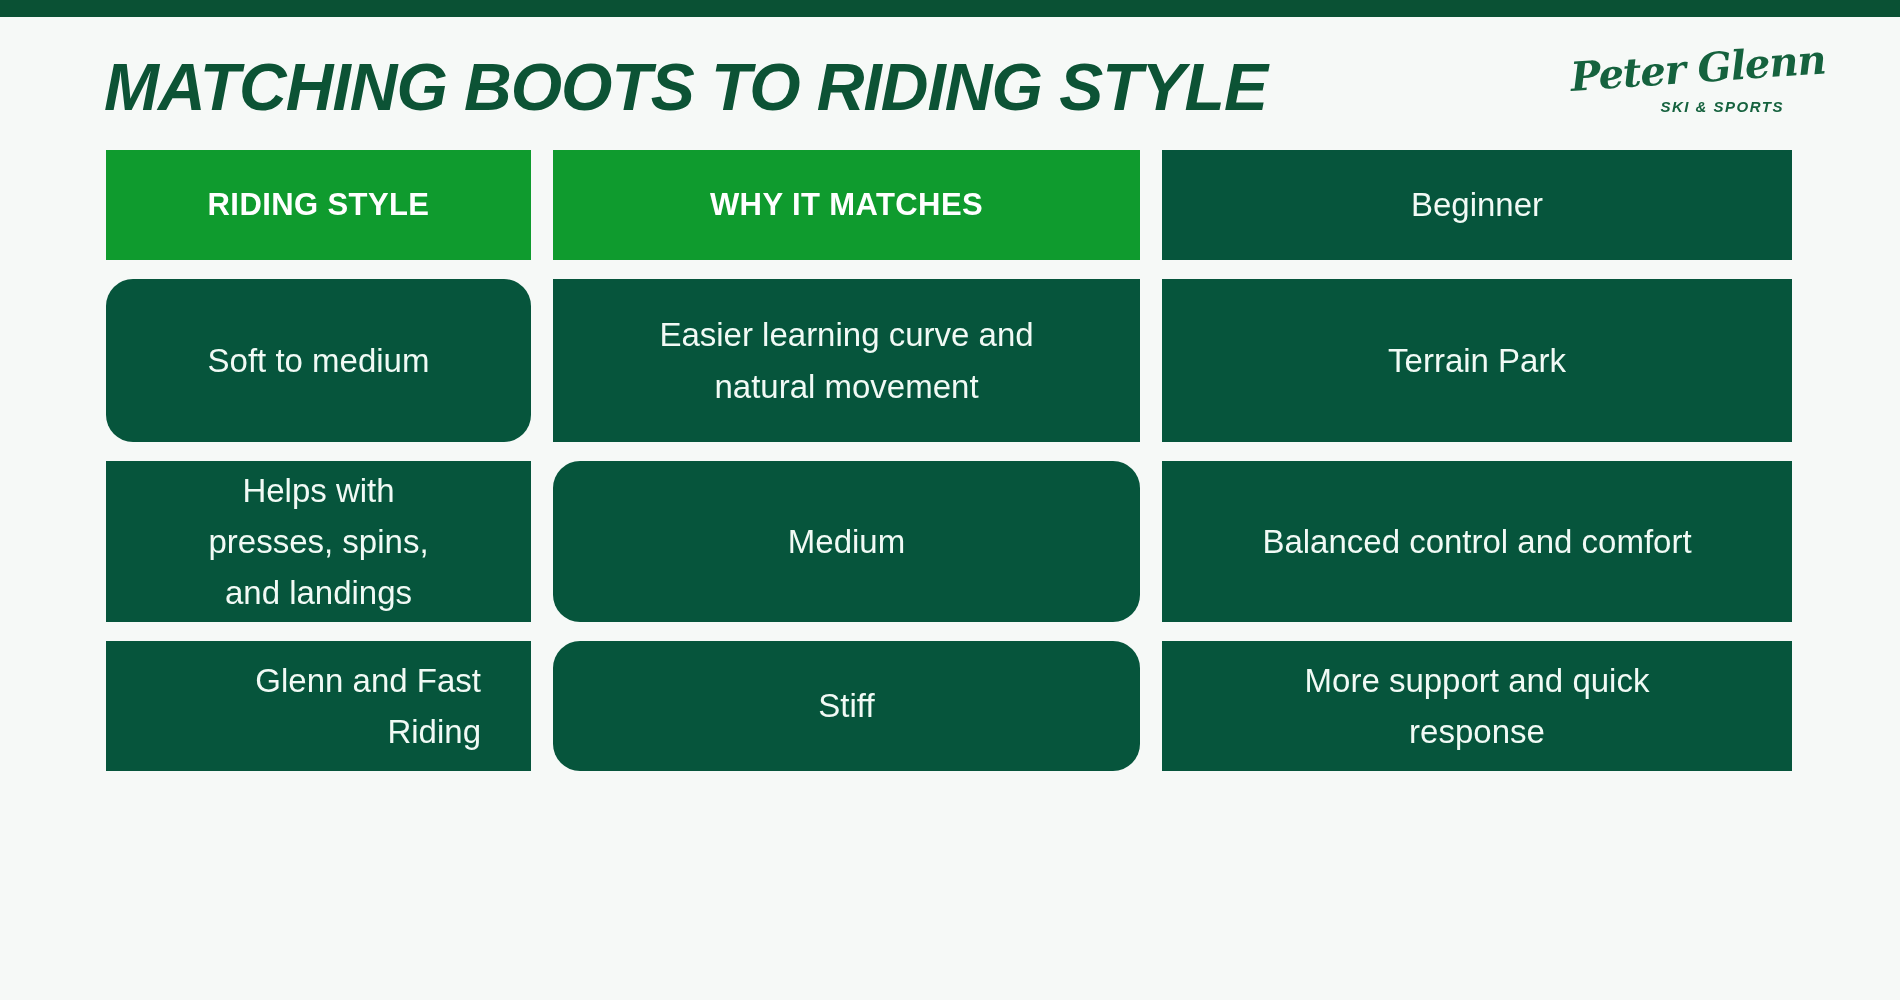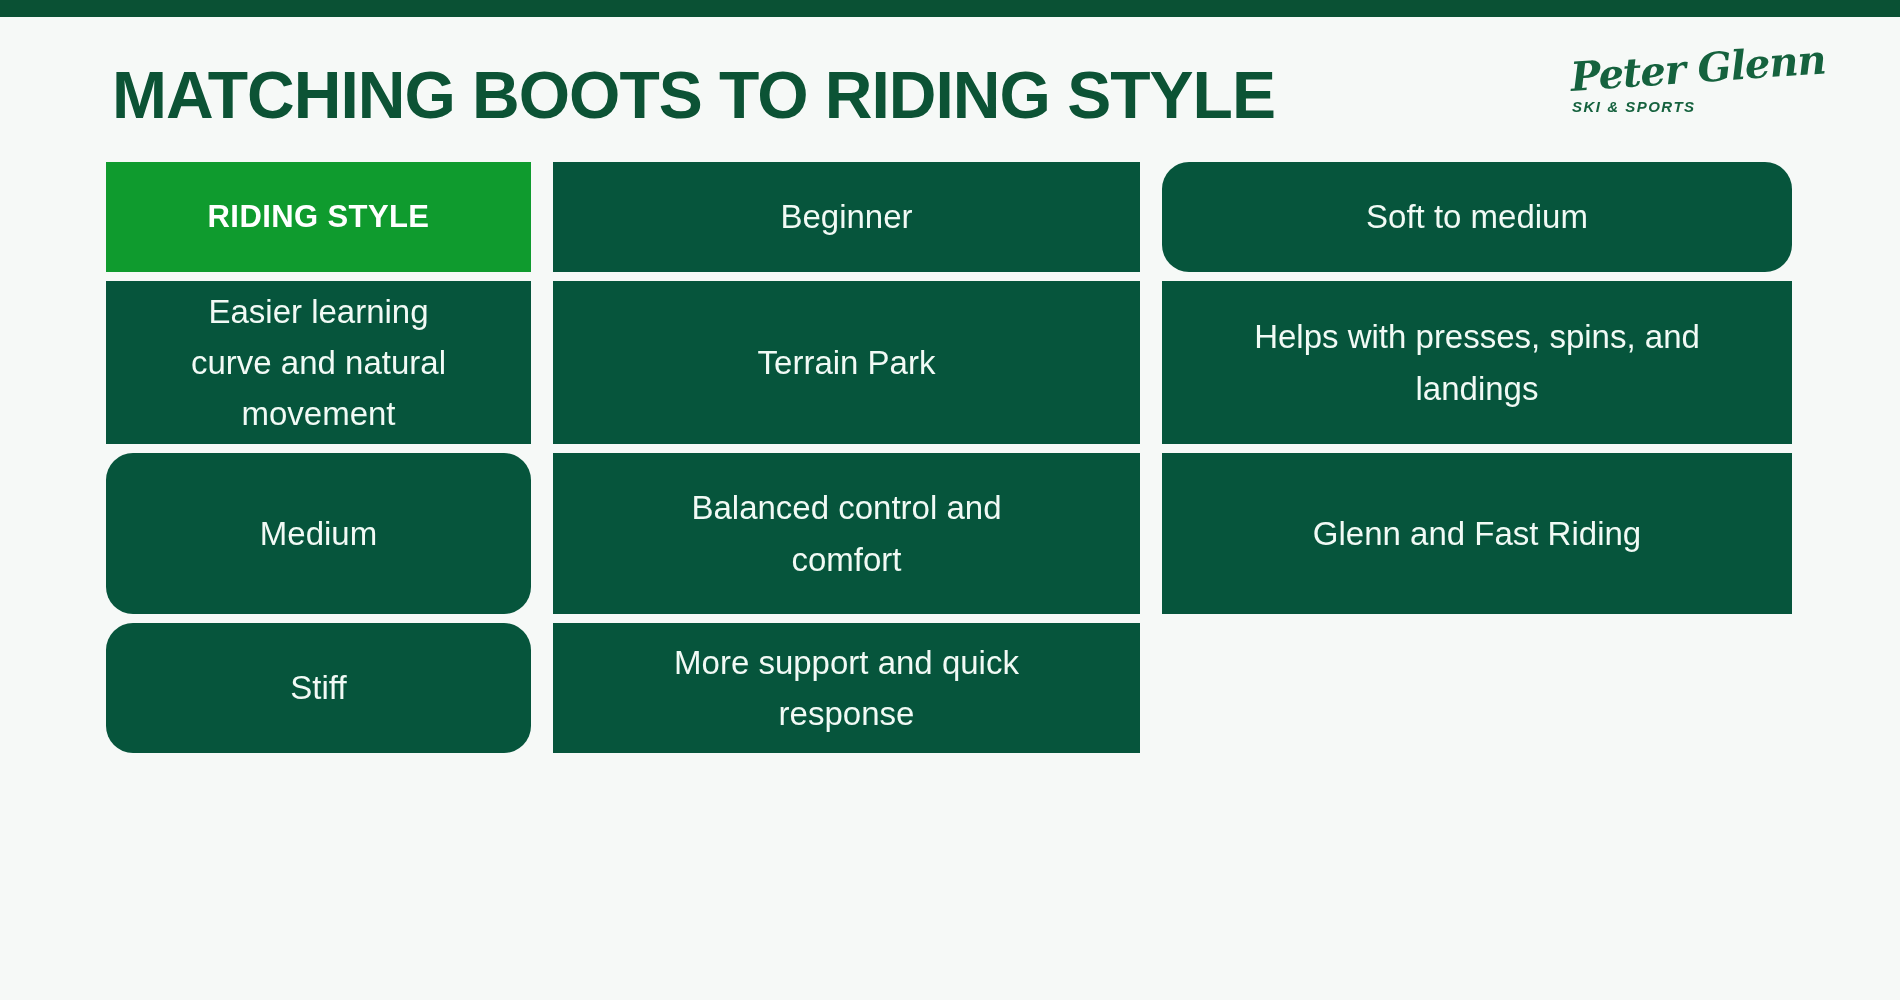--- a/index.html
+++ b/index.html
@@ -20,27 +20,28 @@
     left: 0; top: 0;
     width: 1900px;
     height: 17px;
     background: var(--top-bar-green, #0A5134);
   }
 
   .page-title {
     position: absolute;
     left: 104px;
     top: 54px;
-    margin: 8px;
+    margin: 0;
     font-size: 66px;
     line-height: 1.0;
     font-weight: bold;
     letter-spacing: -1px;
     color: var(--title-green, #0C5335);
     white-space: nowrap;
+    font-style: italic;
   }
 
   .logo {
     position: absolute;
     left: 1572px;
     top: 56px;
     width: 220px;
     color: var(--logo-green, #15623E);
   }
   .logo-wordmark {
@@ -54,32 +55,33 @@
     transform-origin: left bottom;
     white-space: nowrap;
     text-align: center;
   }
   .logo-tagline {
     margin-top: 0px;
     font-style: italic;
     font-weight: bold;
     font-size: 15px;
     letter-spacing: 1.5px;
+    text-align: right;
     padding-right: 8px;
     white-space: nowrap;
   }
 
   .grid {
     position: absolute;
     left: 106px;
-    top: 162px;
+    top: 150px;
     display: grid;
     grid-template-columns: 425px 587px 630px;
     grid-template-rows: 110px 163px 161px 130px 160px;
-    gap: 9px 22px;
+    gap: 19px 22px;
   }
 
   .th {
     background: var(--header-green, #0F9B2E);
     color: #FFFFFF;
     font-weight: bold;
     font-size: 31px;
     letter-spacing: 0.4px;
     display: flex;
     align-items: center;
@@ -111,20 +113,21 @@
   <h1 class="page-title">MATCHING BOOTS TO RIDING STYLE</h1>
 
   <div class="logo">
     <div class="logo-wordmark">Peter Glenn</div>
     <div class="logo-tagline">SKI &amp; SPORTS</div>
   </div>
 
   <div class="grid">
 
     <div class="th">RIDING STYLE</div>
+    <div class="th">WHY IT MATCHES</div>
 
     <div class="td c1">Beginner</div>
     <div class="td c2">Soft to medium</div>
     <div class="td c3">Easier learning curve and natural movement</div>
 
     <div class="td c1">Terrain Park</div>
     <div class="td c3">Helps with presses, spins, and landings</div>
 
     <div class="td c2">Medium</div>
     <div class="td c3">Balanced control and comfort</div>

